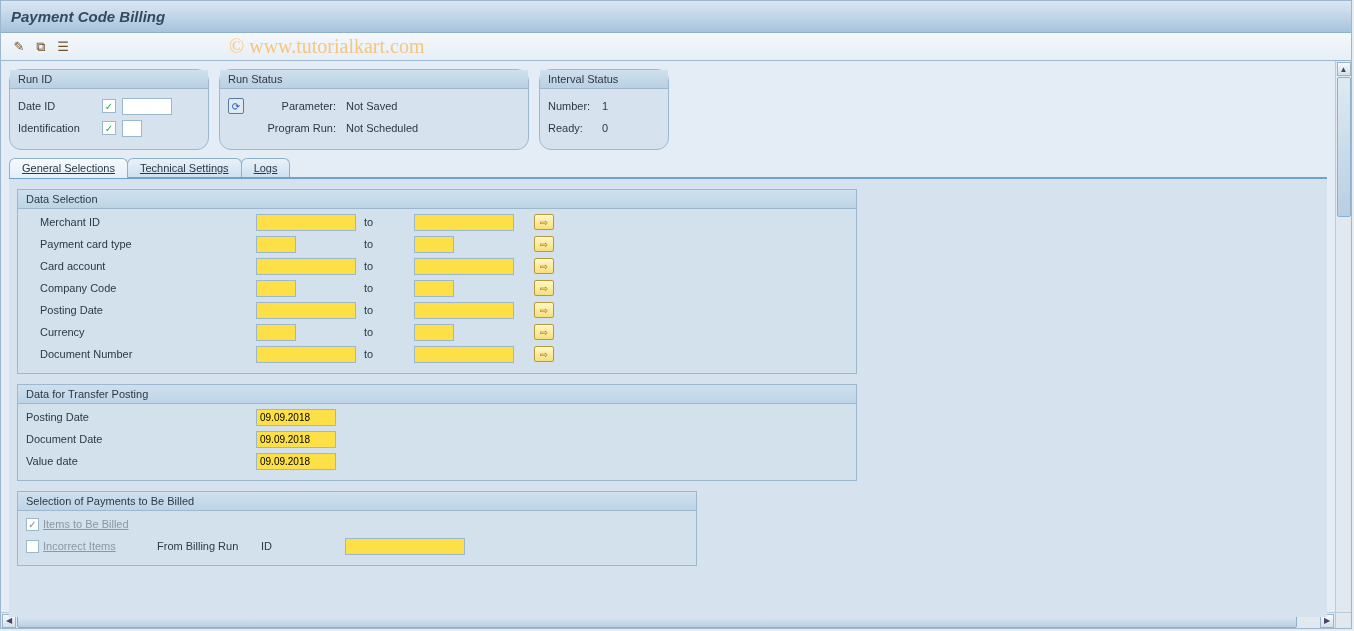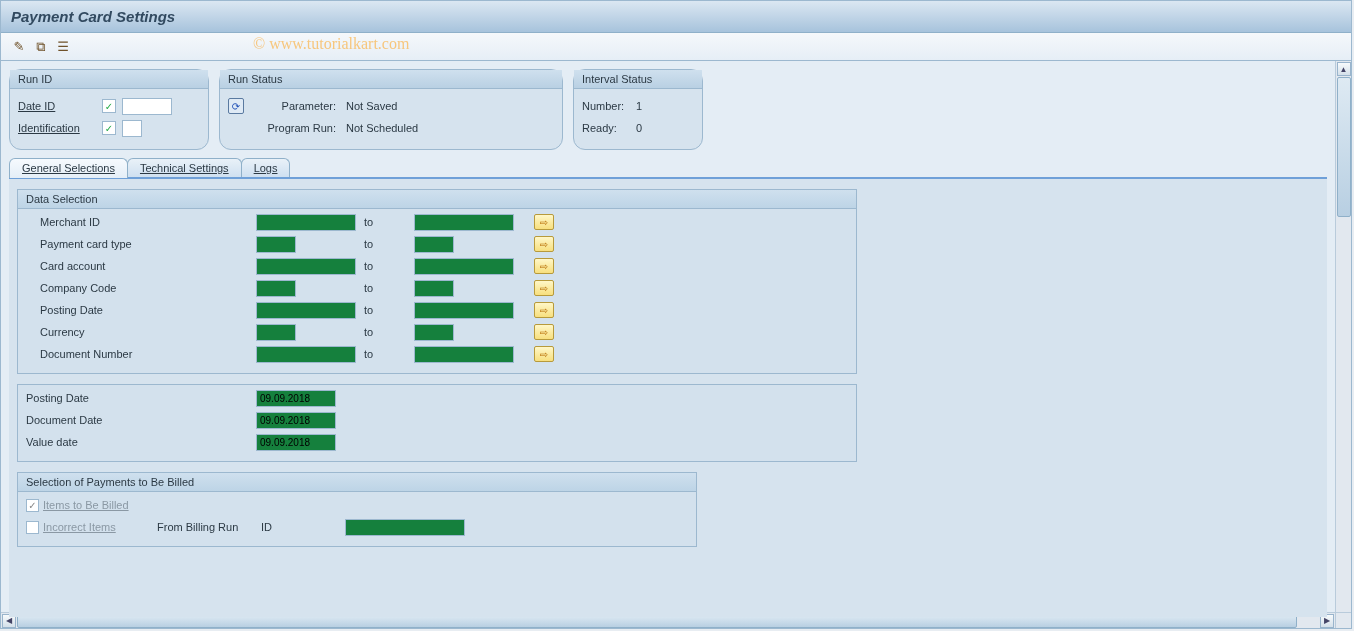--- a/index.html
+++ b/index.html
@@ -44,22 +44,22 @@
   }
   .tb-icon {
     width: 16px; height: 16px;
     display: inline-flex; align-items: center; justify-content: center;
     color: #6f522a;
     font-size: 13px;
     cursor: pointer;
   }
   .watermark {
     position: absolute;
-    top: 34px; left: 252px;
-    font-size: 16px;
+    top: 34px; left: 228px;
+    font-size: 20px;
     color: rgba(255,153,0,0.5);
     font-family: Georgia, serif;
     pointer-events: none;
   }
   .work-area {
     display: flex;
     height: 570px;
   }
   .content {
     flex: 1;
@@ -105,21 +105,21 @@
   }
   .group-header {
     background: linear-gradient(#cfe0ee,#b9d0e3);
     border-bottom: 1px solid #9cb8cf;
     padding: 3px 8px;
     font-size: 11px;
     color: #2b3944;
   }
   .group-body { padding: 6px 8px 10px 8px; }
   .kv { display:flex; align-items:center; height:22px; gap:6px; }
-  .kv label { width: 78px; text-decoration: underline; }
+  .kv label { width: 78px; }
   .input-s {
     background:#fff; border:1px solid #9cb8cf; height:17px; padding:0 2px;
   }
   .check-input { width:14px; height:14px; background:#fff; border:1px solid #9cb8cf; display:inline-flex;align-items:center;justify-content:center;font-size:10px;color:#2a4;}
   .kv2 { display:flex; align-items:center; height:22px; gap:6px; }
   .kv2 .lab { width: 90px; text-align:right; padding-right:4px;}
   .status-icon {
     width:16px;height:16px;display:inline-flex;align-items:center;justify-content:center;
     border:1px solid #5a7aa0;background:#dfeaf5;color:#2353b8;font-size:10px;border-radius:2px;
   }
@@ -163,21 +163,21 @@
   }
   .section-body { padding: 2px 8px 8px 8px; }
 
   .row { display:flex; align-items:center; height:22px; }
   .row .lab1 { width: 230px; padding-left: 14px; }
   .row .f1 { width: 100px; }
   .row .to { width: 58px; text-align:left; padding-left:8px;}
   .row .f2 { width: 100px; }
   .row .btncell { width: 50px; padding-left:20px; }
   .txt {
-    background:#15803d; border:1px solid #9cb8cf; height:17px; width:100%; padding:0 3px;
+    background:#fde047; border:1px solid #9cb8cf; height:17px; width:100%; padding:0 3px;
   }
   .txt.sm { width:40px; }
   .txt.date { width:80px; font-size:10px;}
   .more-btn {
     width:20px;height:16px;
     background: linear-gradient(#fff7c7,#f7df7e);
     border:1px solid #b79a3b;
     display:inline-flex;align-items:center;justify-content:center;
     color:#b46a00;font-size:10px;cursor:pointer;border-radius:2px;
   }
@@ -191,21 +191,21 @@
   .sop .row3 { display:flex; align-items:center; height:22px; gap:6px;}
   .cb { width:13px;height:13px;border:1px solid #9cb8cf;background:#fff;display:inline-flex;align-items:center;justify-content:center;font-size:10px;color:#888;}
   .disabled-text { color:#8a98a4;text-decoration:underline; }
 </style>
 </head>
 <body>
 
 <div class="outer-frame">
 
   <div class="title-bar">
-    <span>Payment Card Settings</span>
+    <span>Payment Code Billing</span>
   </div>
 
   <div class="toolbar">
     <span class="tb-icon">✎</span>
     <span class="tb-icon">⧉</span>
     <span class="tb-icon">☰</span>
   </div>
 
   <div class="watermark">© www.tutorialkart.com</div>
 
@@ -223,21 +223,21 @@
               <input class="input-s" style="width: 50px;">
             </div>
             <div class="kv">
               <label>Identification</label>
               <span class="check-input">✓</span>
               <input class="input-s" style="width: 20px;">
             </div>
           </div>
         </div>
 
-        <div class="group" style="width:344px">
+        <div class="group" style="width:310px">
           <div class="group-header">Run Status</div>
           <div class="group-body">
             <div class="kv2">
               <span class="status-icon">⟳</span>
               <span class="lab">Parameter:</span>
               <span>Not Saved</span>
             </div>
             <div class="kv2">
               <span style="width:16px"></span>
               <span class="lab">Program Run:</span>
@@ -318,20 +318,21 @@
                 <span class="lab1">Document Number</span>
                 <span class="f1"><input class="txt" style=""></span>
                 <span class="to">to</span>
                 <span class="f2"><input class="txt" style=""></span>
                 <span class="btncell"><span class="more-btn">⇨</span></span>
               </div>
             </div>
         </div>
 
         <div class="section">
+          <div class="section-hd">Data for Transfer Posting</div>
           <div class="section-body">
             <div class="row2">
                 <span class="labA">Posting Date</span>
                 <input class="txt date" value="09.09.2018" style="">
               </div>
             <div class="row2">
                 <span class="labA">Document Date</span>
                 <input class="txt date" value="09.09.2018" style="">
               </div>
             <div class="row2">

